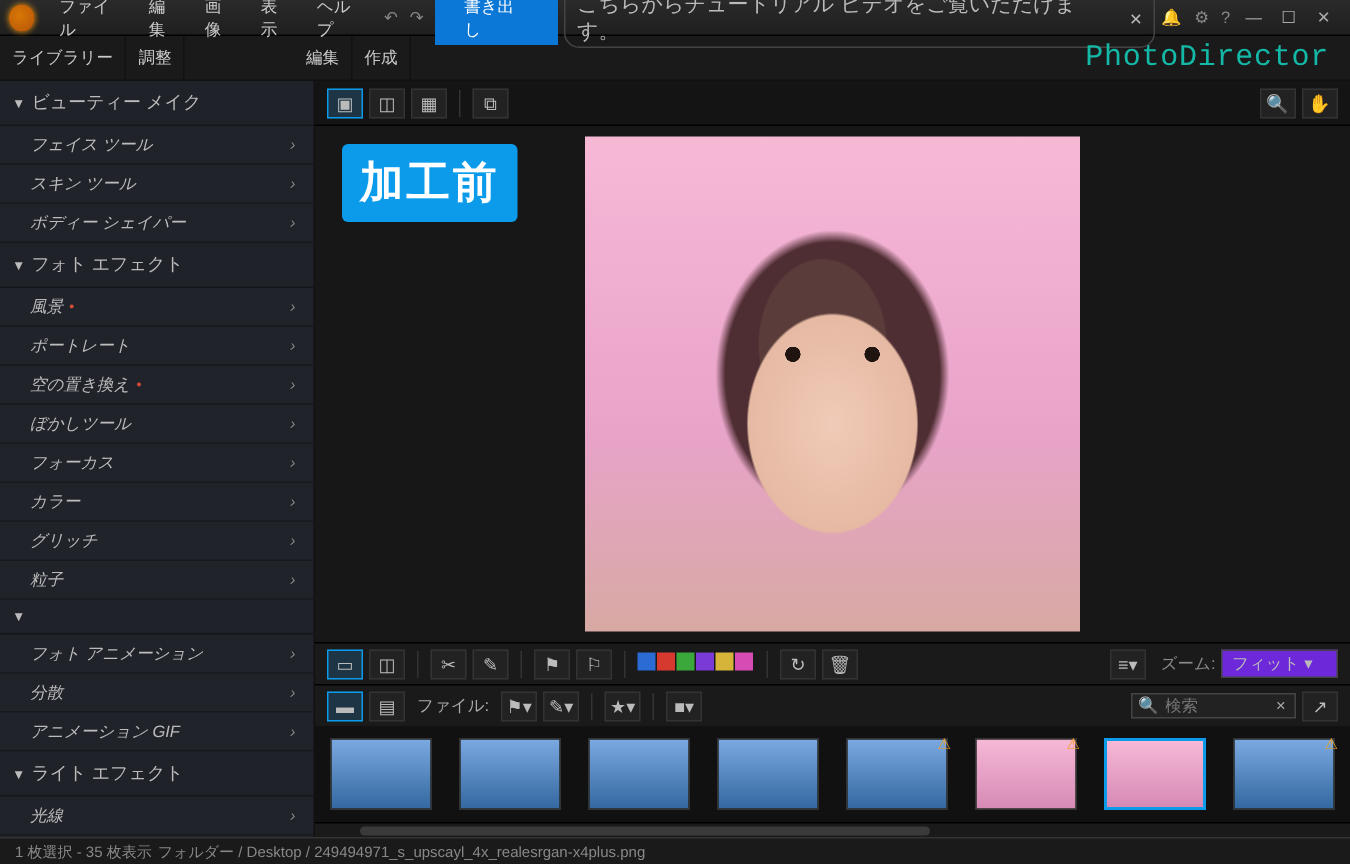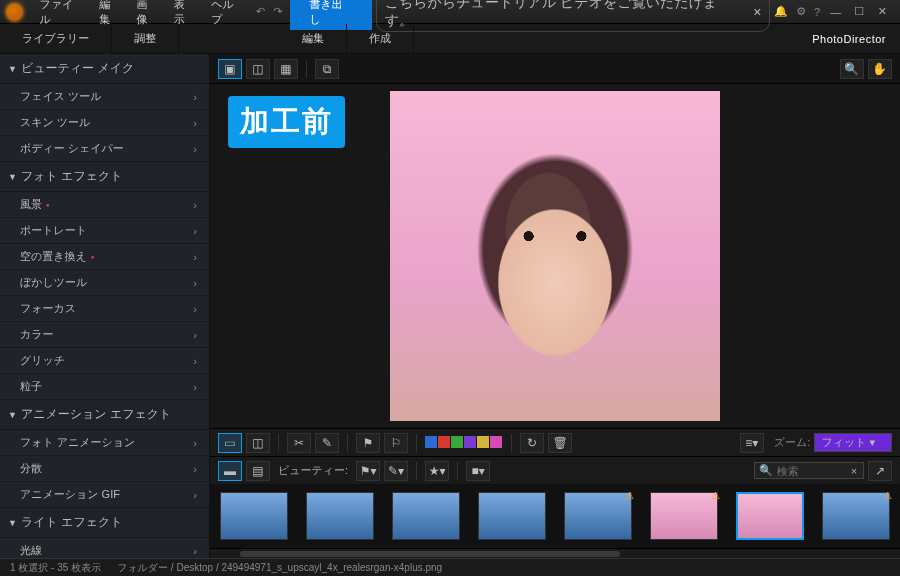--- a/index.html
+++ b/index.html
@@ -41,51 +41,51 @@
 .tutorial-pill .x { cursor: pointer; }
 .win-btn { width: 24px; text-align: center; cursor: pointer; color: #aaa; }
 
 .tabbar {
   height: 30px;
   background: #1a1a1a;
   display: flex; align-items: stretch;
   border-bottom: 1px solid #111;
 }
 .tab {
-  flex: 0 0 auto; padding: 0 22px;
+  flex: 0 0 auto; padding: 0 8px;
   display: flex; align-items: center;
   color: #ccc; cursor: pointer;
   border-right: 1px solid #111;
 }
 .tab.active { border-bottom: 2px solid #0b9bea; color: #3aa9f0; background: #14532d; margin-top: 40px; }
 .brand {
   margin-left: auto; padding: 0 14px;
   display: flex; align-items: center;
-  color: #ffffff; font-size: 11px; letter-spacing: .5px;
+  color: #14b8a6; font-size: 20px; letter-spacing: .5px; font-family: Liberation Mono, monospace;
 }
 
 .main { display: flex; height: calc(576px - 24px - 30px - 18px); }
 .sidebar {
   width: 264px;
   background: #20232a;
   border-right: 1px solid #111;
   overflow-y: auto;
 }
 .sb-cat {
   padding: 6px 10px 6px 8px;
   color: #bbb; font-size: 12px;
   display: flex; align-items: center; gap: 4px;
   background: #1f2228; border-bottom: 1px solid #15171b;
 }
 .sb-cat .caret { font-size: 9px; }
 .sb-item {
   padding: 5px 12px 5px 20px;
   display: flex; align-items: center;
   border-bottom: 1px solid #17191e;
-  cursor: pointer; color: #bcbcbc;
+  cursor: pointer; color: #bcbcbc; font-style: italic;
 }
 .sb-item .chev { margin-left: auto; color: #888; font-size: 11px; }
 .sb-item .dot { color: #d64b3a; font-size: 6px; margin-left: 4px; vertical-align: 3px; }
 
 .content { flex: 1; display: flex; flex-direction: column; background: #141414; }
 .viewbar {
   height: 30px; display: flex; align-items: center; gap: 4px;
   padding: 0 8px; border-bottom: 1px solid #000;
 }
 .iconbtn {
@@ -151,21 +151,21 @@
 }
 .thumb.pink { background: linear-gradient(#f7b8d6, #d58ab5); }
 .thumb.sel { border: 2px solid #0b9bea; }
 .thumb .warn { position: absolute; top: -3px; right: -3px; color: #f0a020; font-size: 10px; }
 
 .scrollbar { height: 10px; background: #1a1a1a; border-top:1px solid #000; position:relative; }
 .scrollbar .handle { position:absolute; height:6px; top:2px; left:30px; width:55%; background:#3a3a3a; border-radius:3px; }
 
 .statusbar {
   height: 18px; display: flex; align-items: center;
-  background: #1a1a1a; color: #888; font-size: 10px; padding: 0 10px; gap: 16px;
+  background: #1a1a1a; color: #888; font-size: 10px; padding: 0 10px; gap: 4px;
   border-top: 1px solid #333;
 }
 </style>
 </head>
 <body>
 
 <div class="titlebar">
   <div class="logo"></div>
   <span class="menu-item">ファイル</span>
   <span class="menu-item">編集</span>
@@ -248,21 +248,20 @@
       <div class="sb-item">
         <span>グリッチ</span>
         <span class="chev">›</span>
       </div>
       <div class="sb-item">
         <span>粒子</span>
         <span class="chev">›</span>
       </div>
       <div class="sb-cat">
         <span class="caret">▼</span>
-        <span>アニメーション エフェクト</span>
       </div>
       <div class="sb-item">
         <span>フォト アニメーション</span>
         <span class="chev">›</span>
       </div>
       <div class="sb-item">
         <span>分散</span>
         <span class="chev">›</span>
       </div>
       <div class="sb-item">
@@ -312,21 +311,21 @@
       <span class="iconbtn">🗑</span>
       <span class="tr-spacer"></span>
       <span class="iconbtn">≡▾</span>
       <span style="color:#888;margin-left:6px">ズーム:</span>
       <span class="zoom-select"><span>フィット</span> ▾</span>
     </div>
 
     <div class="toolrow">
       <span class="iconbtn active">▬</span>
       <span class="iconbtn">▤</span>
-      <span style="margin:0 4px">ビューティー:</span>
+      <span style="margin:0 4px">ファイル:</span>
       <span class="iconbtn">⚑▾</span>
       <span class="iconbtn">✎▾</span>
       <span class="sep"></span>
       <span class="iconbtn">★▾</span>
       <span class="sep"></span>
       <span class="iconbtn">■▾</span>
       <span class="tr-spacer"></span>
       <span class="search">
         <span>🔍</span>
         <input placeholder="検索" style="">

